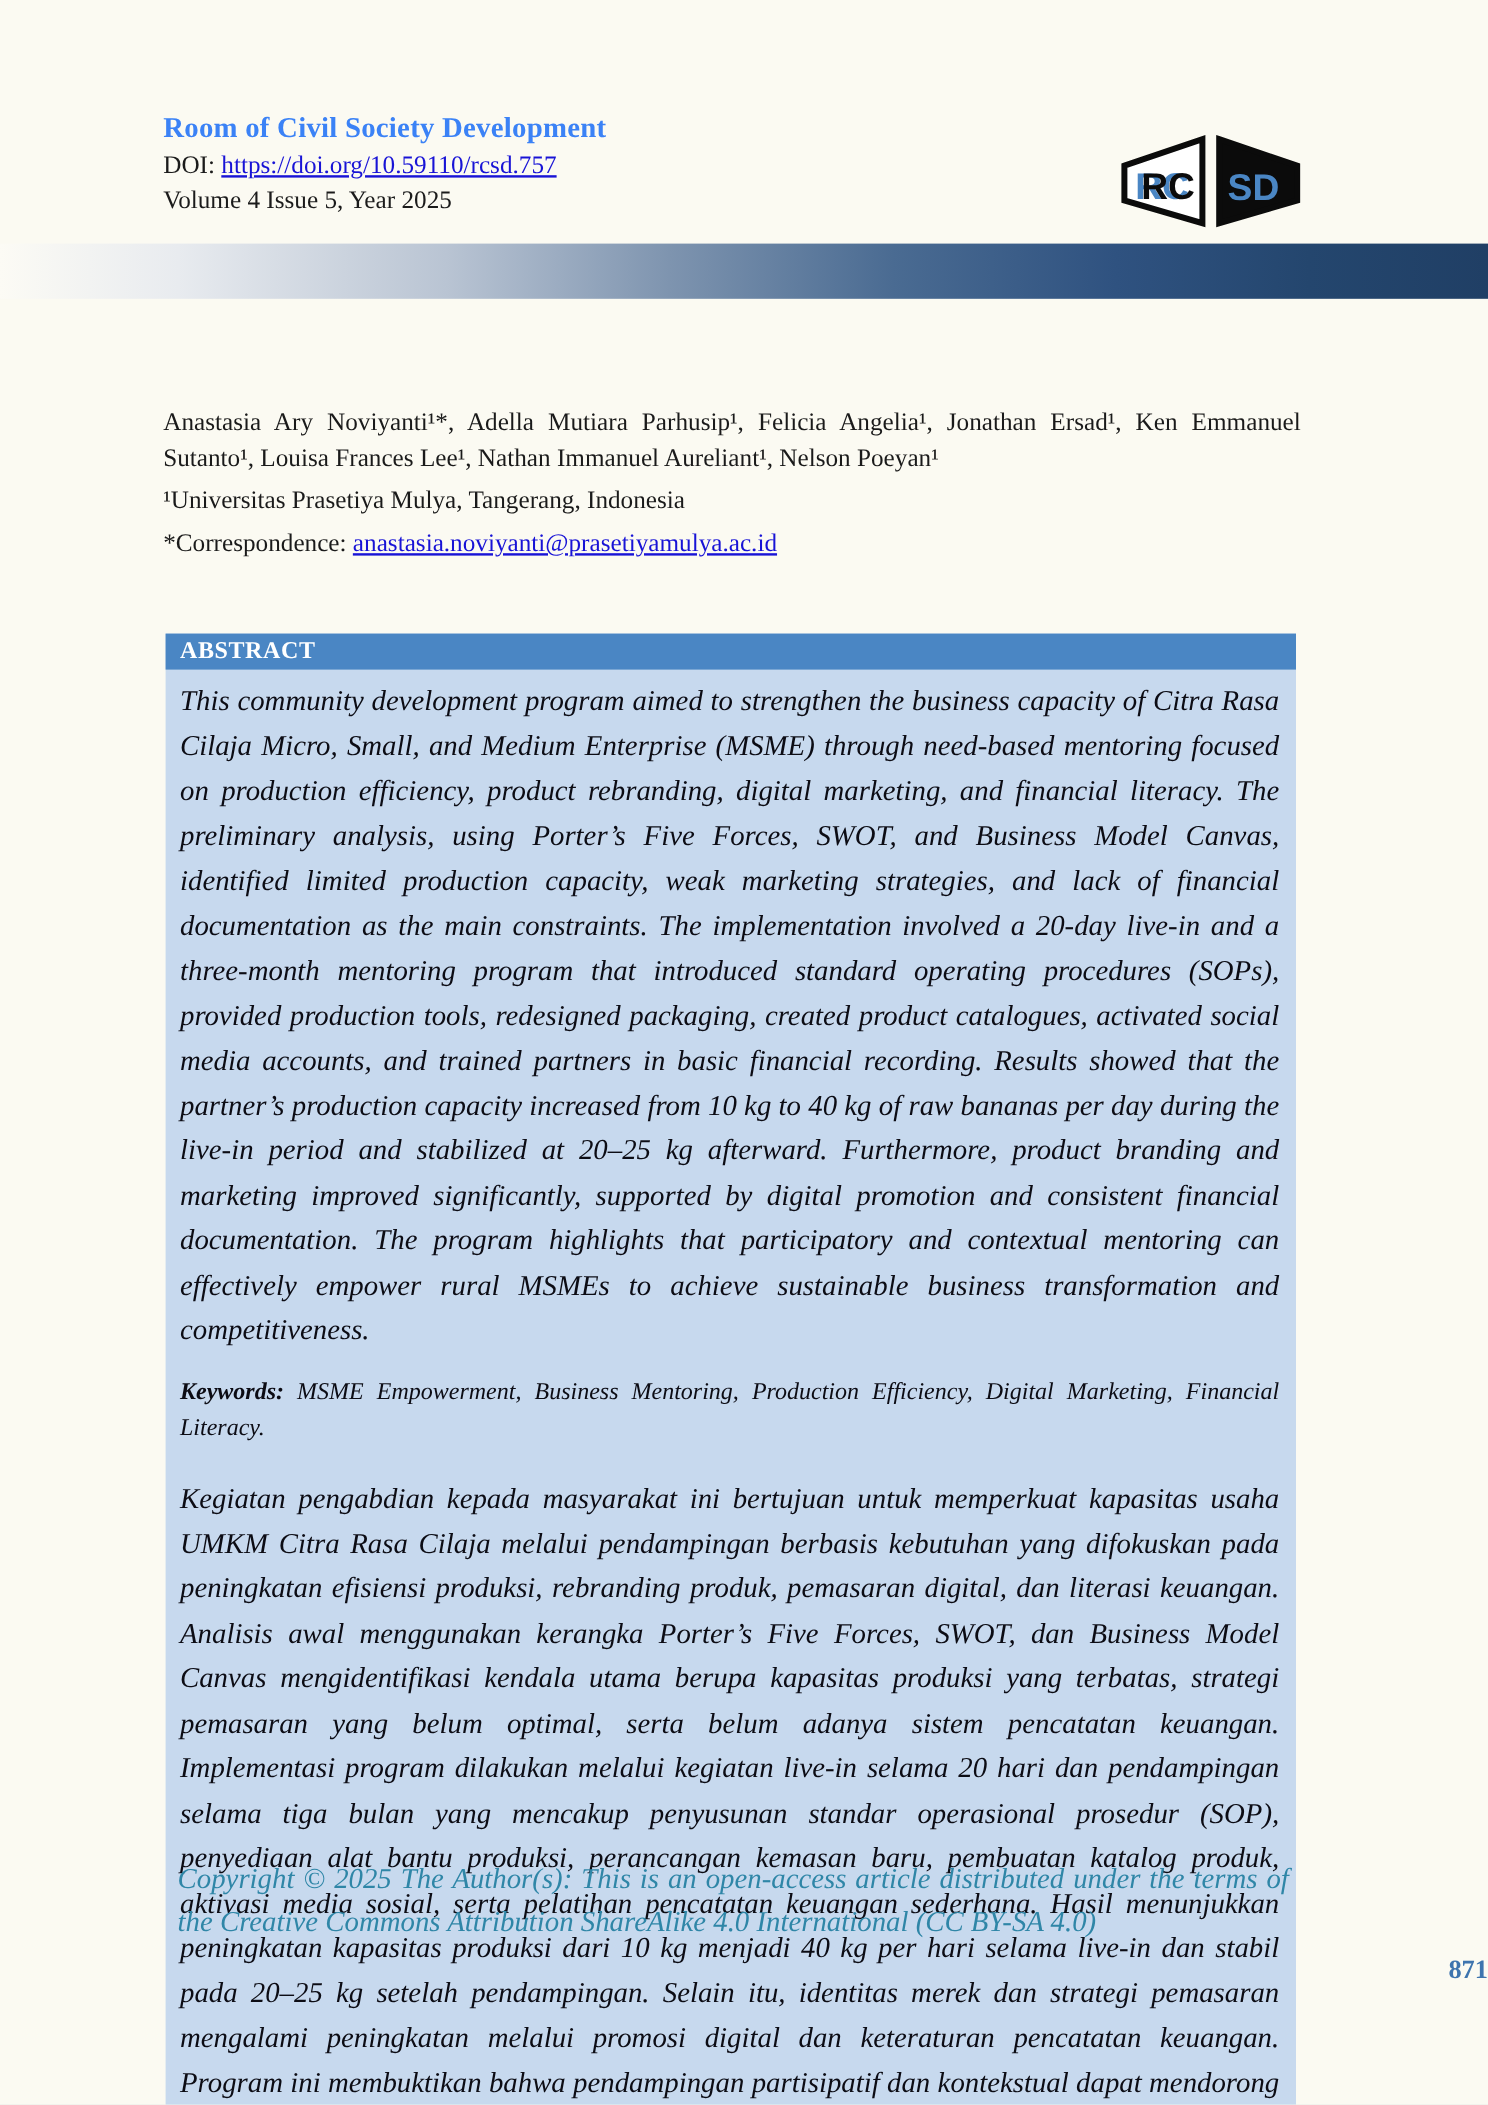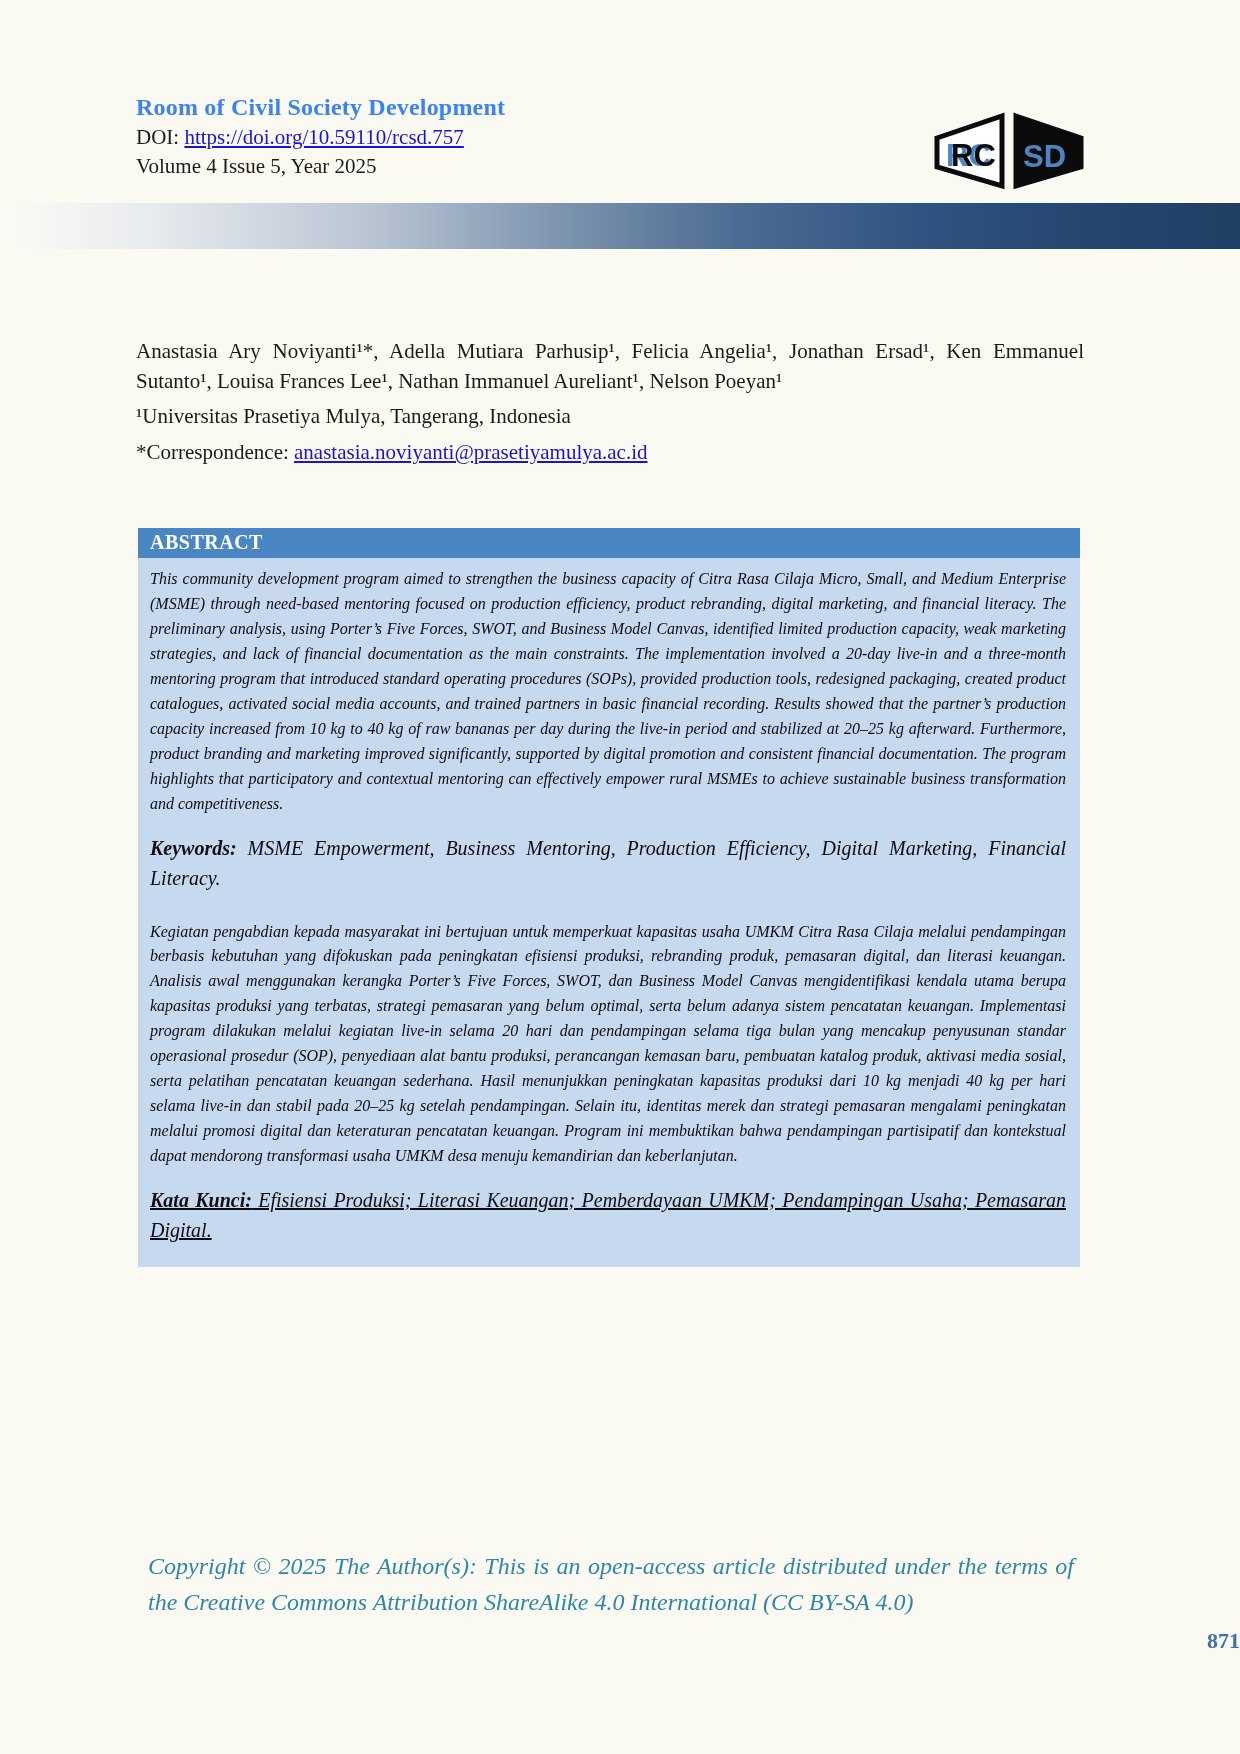--- a/index.html
+++ b/index.html
@@ -55,21 +55,21 @@
     position: absolute; top: 528px; left: 138px; width: 942px;
     background: #C7D9EE;
   }
   .panel-heading {
     background: #4A86C4; color: #ffffff;
     font-weight: bold; font-size: 20px; letter-spacing: 0.5px;
     padding: 3px 12px 4px 12px;
   }
   .panel-body {
     padding: 9px 14px 4px 12px;
-    font-style: italic; font-size: 16px; line-height: 1.56;
+    font-style: italic; font-size: 24px; line-height: 1.56;
     text-align: justify; color: #0c0c14;
   }
   .keywords-line {
     padding: 12px 14px 18px 12px;
     font-style: italic; font-size: 20px; line-height: 1.5;
     text-align: justify; color: #0c0c14;
   }
   .keywords-label { font-weight: bold; }
   .kata-kunci { padding-bottom: 22px; text-decoration: underline; }
 

